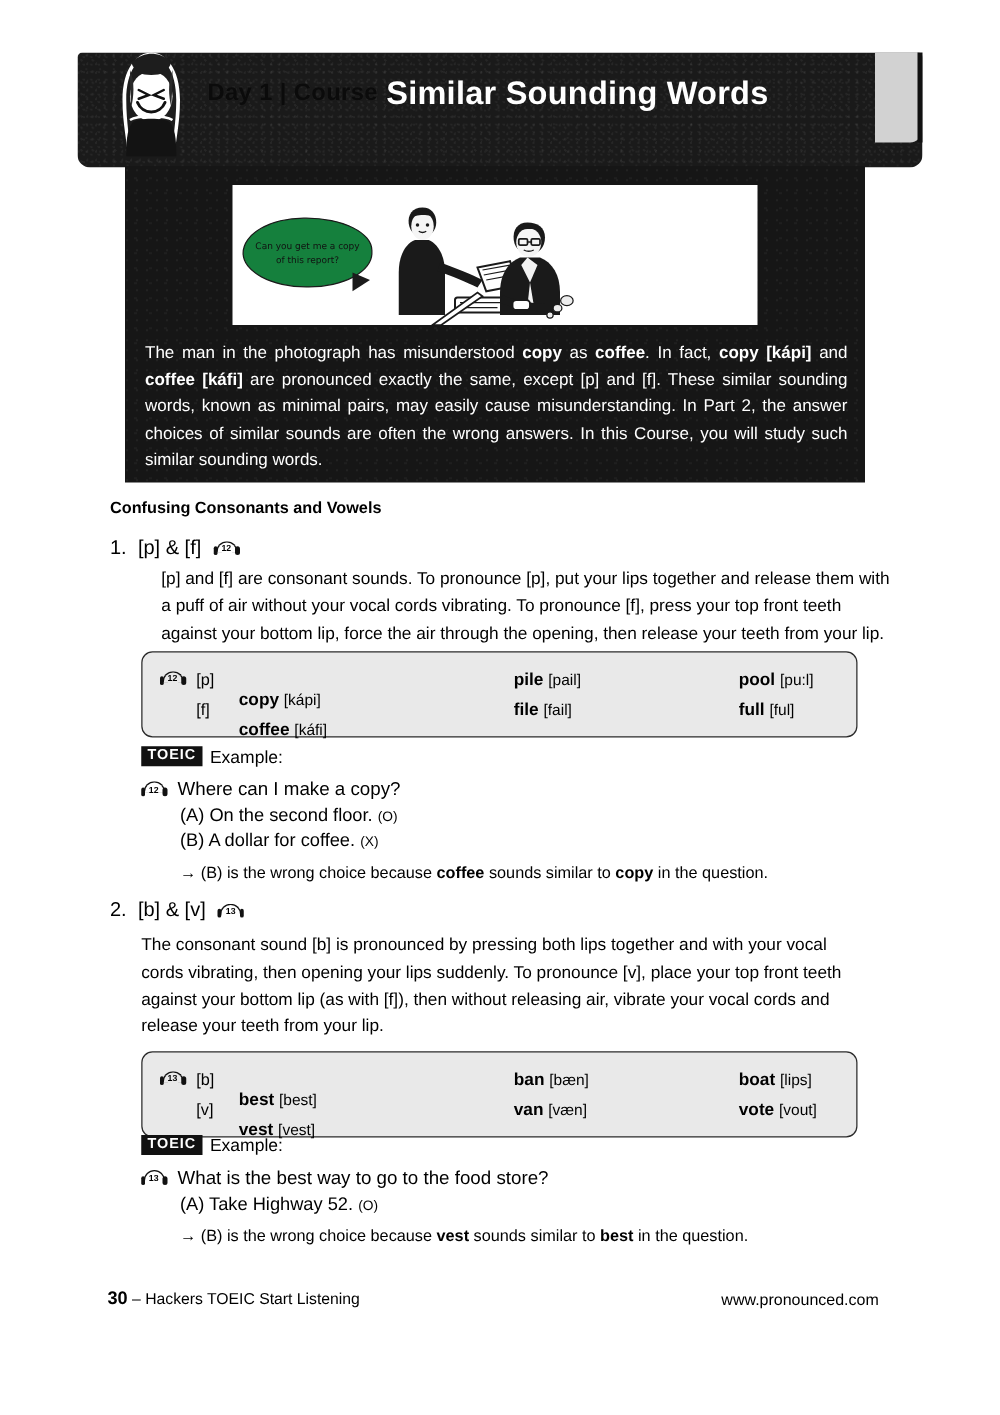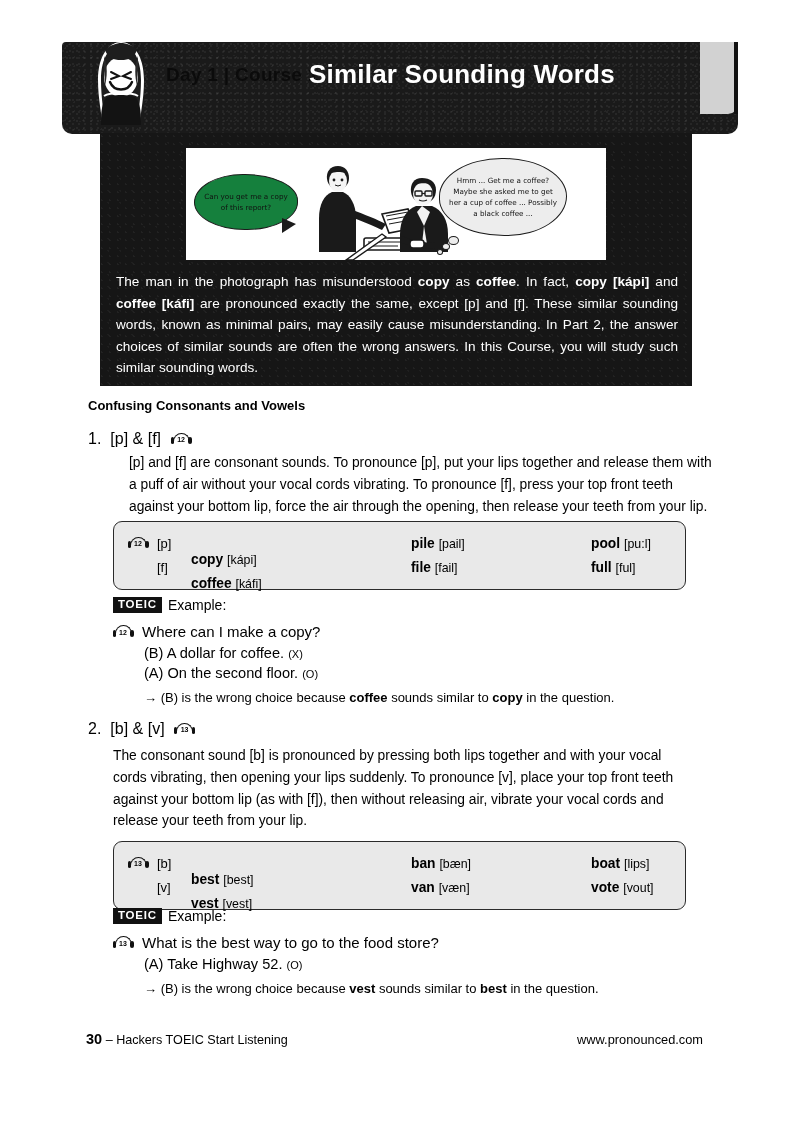--- a/index.html
+++ b/index.html
@@ -409,21 +409,20 @@
           <path d="M236 58 L231 64 L238 78 L244 64 Z" fill="#f2f2f2"></path>
           <path d="M238 78 L241 96 L236 96 Z" fill="#f2f2f2"></path>
           <path d="M216 88 C224 92 238 95 250 95 L250 101 C236 101 222 98 214 94 Z"></path>
           <rect x="224" y="92" width="14" height="8" rx="3" fill="#ffffff" stroke="#1a1a1a" stroke-width="1.5"></rect>
         </g>
       </svg>
 
       <div class="bubble bubble-left">Can you get me a copy of this report?</div>
       <div class="tail-left-point"></div>
 
-      <div class="bubble bubble-right">Hmm ... Get me a coffee? Maybe she asked me to get her a cup of coffee ... Possibly a black coffee ...</div>
       <div class="bubble-tail tail-a"></div>
       <div class="bubble-tail tail-b"></div>
       <div class="bubble-tail tail-c"></div>
     </div>
 
     <div class="intro-text">The man in the photograph has misunderstood <b>copy</b> as <b>coffee</b>. In fact, <b>copy</b> <b>[kápi]</b> and <b>coffee</b> <b>[káfi]</b> are pronounced exactly the same, except [p] and [f]. These similar sounding words, known as minimal pairs, may easily cause misunderstanding. In Part 2, the answer choices of similar sounds are often the wrong answers. In this Course, you will study such similar sounding words.</div>
   </div>
 
   <div class="section-heading">Confusing Consonants and Vowels</div>
 
@@ -489,26 +488,26 @@
     <div class="question-line">
       <span class="hp hp-sm">
         <span class="band"></span>
           <span class="cup-l"></span>
           <span class="cup-r"></span>
         <span class="trk">12</span>
       </span>
       <span>Where can I make a copy?</span>
     </div>
     <div class="choice">
+      <span>(A) On the second floor.</span>
+      <span class="mark">(O)</span>
+    </div>
+    <div class="choice">
       <span>(B) A dollar for coffee.</span>
       <span class="mark">(X)</span>
-    </div>
-    <div class="choice">
-      <span>(A) On the second floor.</span>
-      <span class="mark">(O)</span>
     </div>
     <div class="explain">
       <span class="arrow">→</span>
       <span>(B) is the wrong choice because <b>coffee</b> sounds similar to <b>copy</b> in the question.</span>
     </div>
   </div>
 
   <div class="item-title" id="item2-title">
     <span class="num">2.</span>
     <span>[b] &amp; [v]</span>

